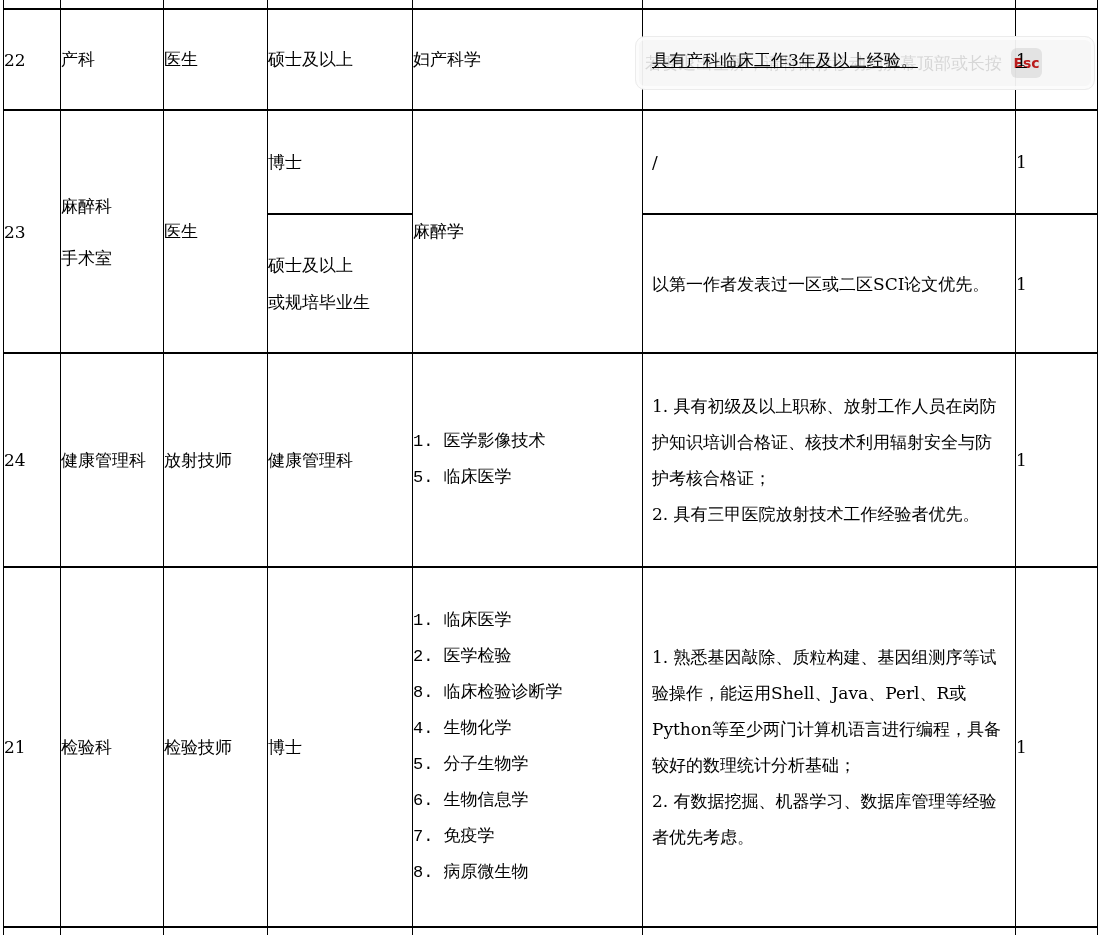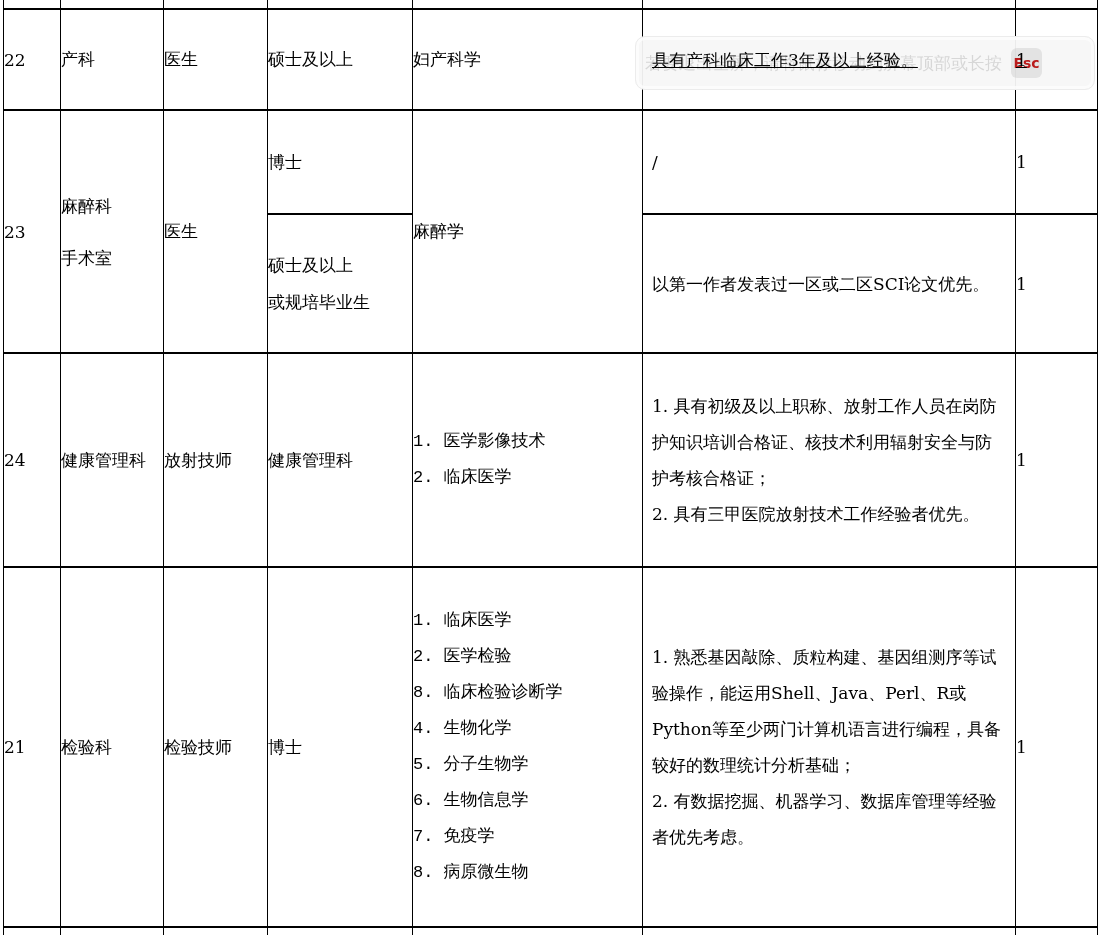--- a/index.html
+++ b/index.html
@@ -99,21 +99,21 @@
       <td><span>1</span></td>
     </tr>
 
     <tr style="height:214px">
       <td><span>24</span></td>
       <td><span>健康管理科</span></td>
       <td><span>放射技师</span></td>
       <td><span>健康管理科</span></td>
       <td class="maj">
         <div>1. 医学影像技术</div>
-        <div>2. 临床医学</div>
+        <div>5. 临床医学</div>
       </td>
       <td class="req">
         <div>1. 具有初级及以上职称、放射工作人员在岗防护知识培训合格证、核技术利用辐射安全与防护考核合格证；</div>
         <div>2. 具有三甲医院放射技术工作经验者优先。</div>
       </td>
       <td><span>1</span></td>
     </tr>
 
     <tr style="height:360px">
       <td><span>21</span></td>

